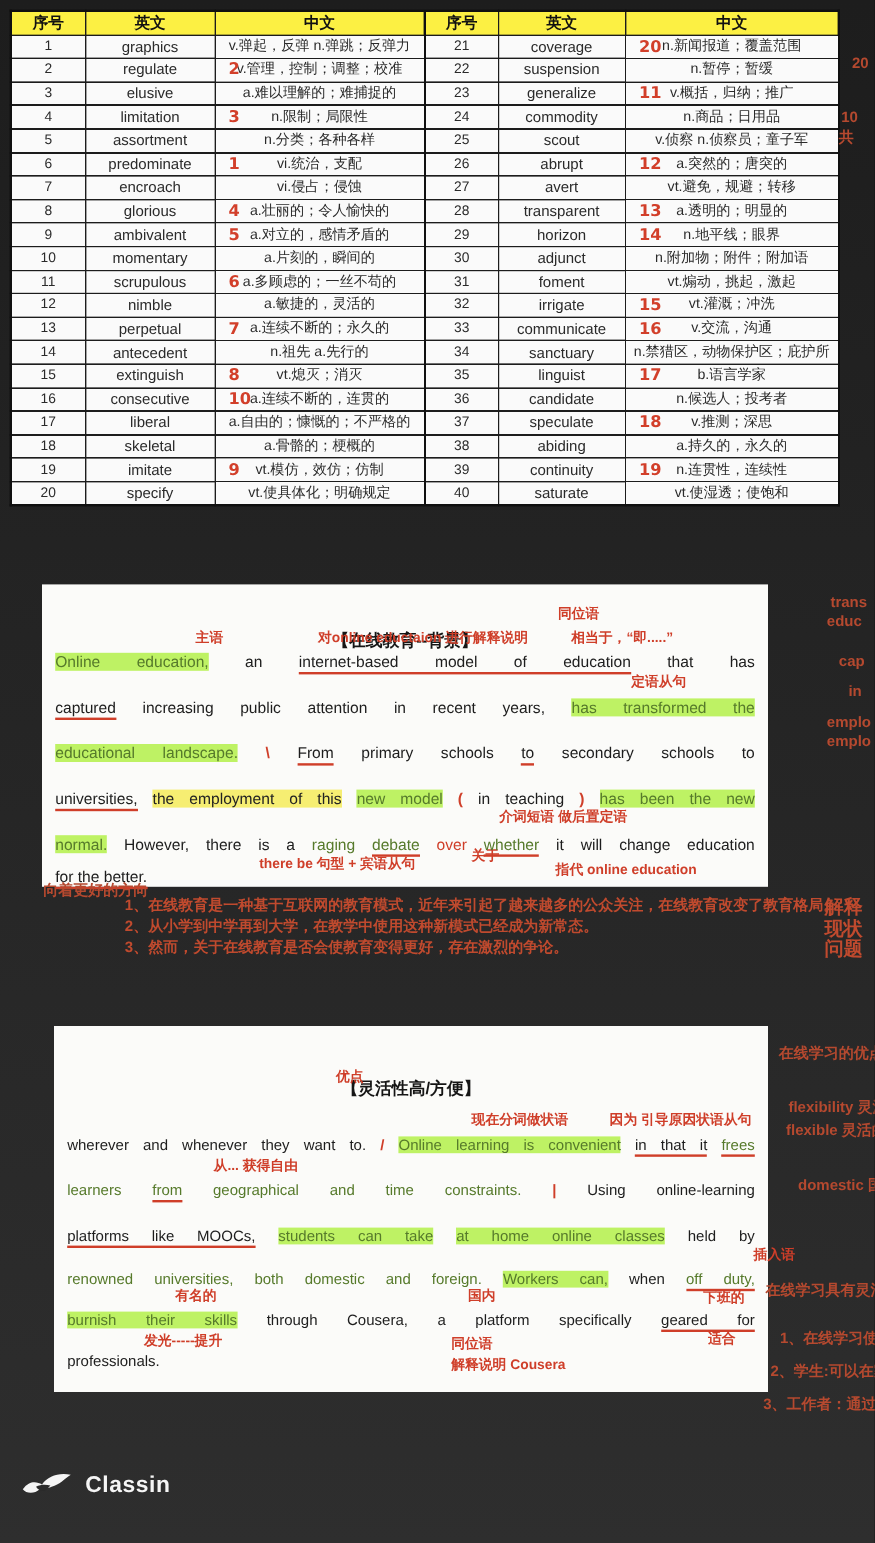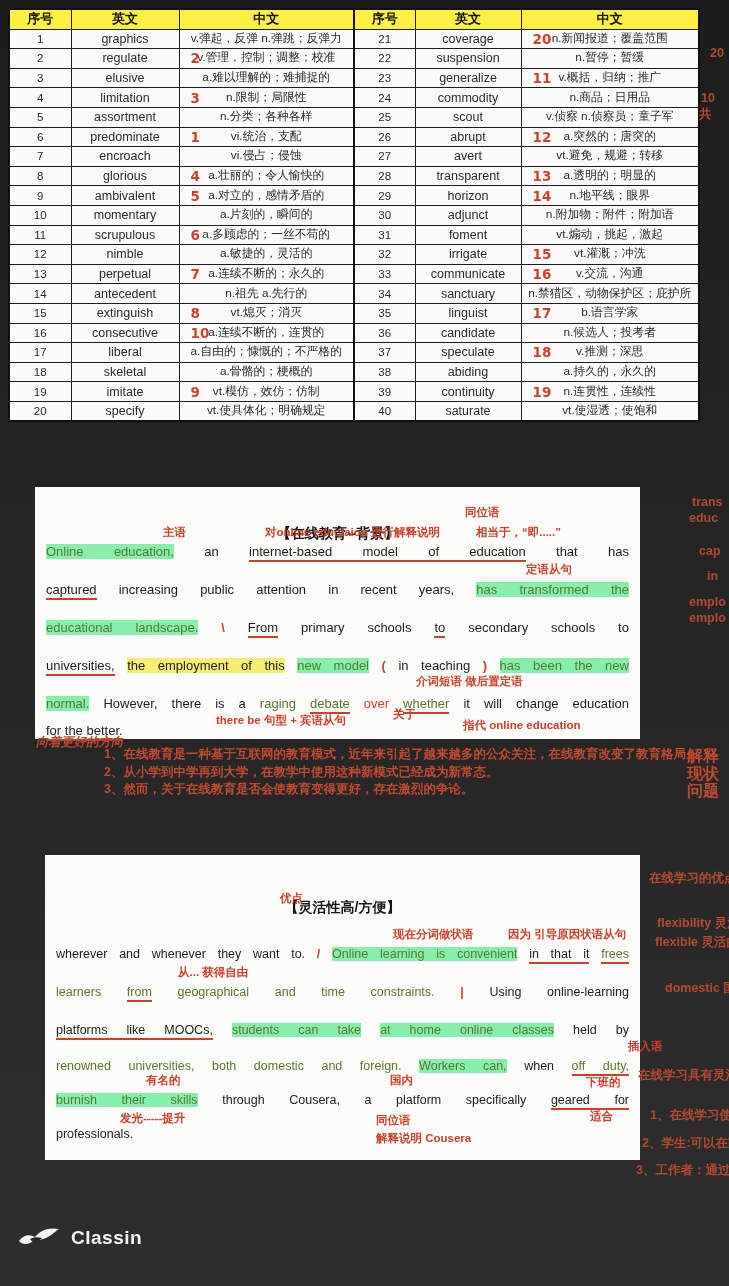--- a/index.html
+++ b/index.html
@@ -26,28 +26,28 @@
     font-weight:bold;color:#151515;white-space:nowrap;margin-top:30px;}
   .card1 .title{top:8px;}
   .card2 .title{top:14px;}
   .note{position:absolute;color:#cf3e29;font-size:11.5px;font-weight:bold;white-space:nowrap;line-height:1;margin-left:43px;}
   .line{position:absolute;left:11px;right:11px;font-size:13px;color:#1d1d1d;
     text-align:justify;text-align-last:justify;line-height:1.25;}
   .card2 .line{font-size:12.5px;}
   .line.nojust{text-align:left;text-align-last:left;}
   .blk{color:#1d1d1d;}
   .grn{color:#567a2b;margin-top:32px;}
-  .hlg{background:#86efac;color:#567a2b;}
+  .hlg{background:#bef264;color:#567a2b;}
   .hlb{background:#f6ee72;color:#222;}
   .redtxt{color:#cf3e29;}
   .redbar{color:#cf3e29;font-weight:bold;}
   .ru{border-bottom:2px solid #cf3e29;padding-bottom:1px;}
   
   .mnote{position:absolute;color:#b5492f;font-size:12.5px;font-weight:bold;white-space:nowrap;line-height:1.2;}
-  .sum-lead{position:absolute;color:#b5492f;font-size:12.5px;font-weight:bold;white-space:nowrap;font-style:italic;}
+  .sum-lead{position:absolute;color:#b5492f;font-size:12.5px;font-weight:bold;white-space:nowrap;}
   .sum-text{position:absolute;color:#c04a2e;font-size:12.5px;font-weight:bold;white-space:nowrap;}
   .sum-tag{position:absolute;color:#c04a2e;font-size:16px;font-weight:bold;white-space:nowrap;}
   
   .logo{position:absolute;left:18px;top:1226px;display:flex;align-items:center;gap:11px;}
   .logo .brand{color:#f5f5f5;font-size:19px;font-weight:bold;letter-spacing:.5px;
     font-family:"Liberation Sans",sans-serif;}
 </style>
 </head>
 <body>
 

